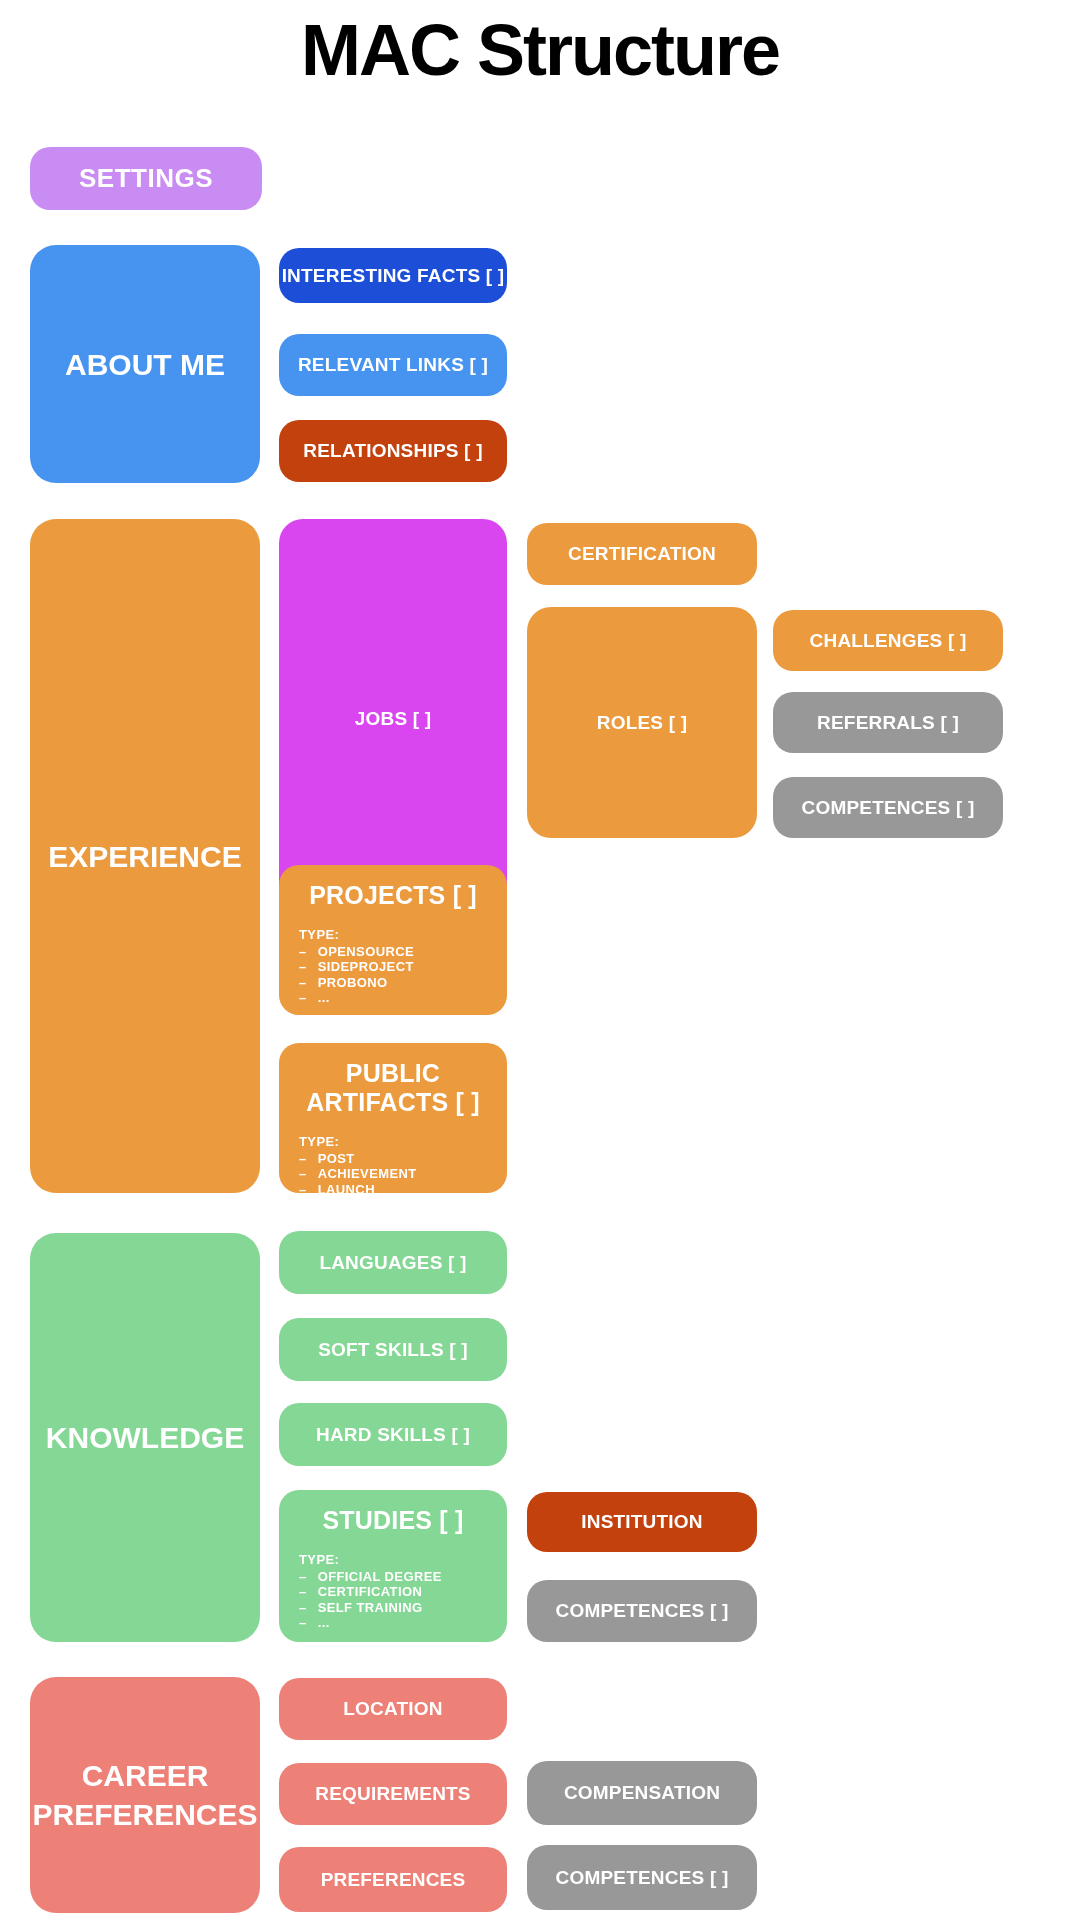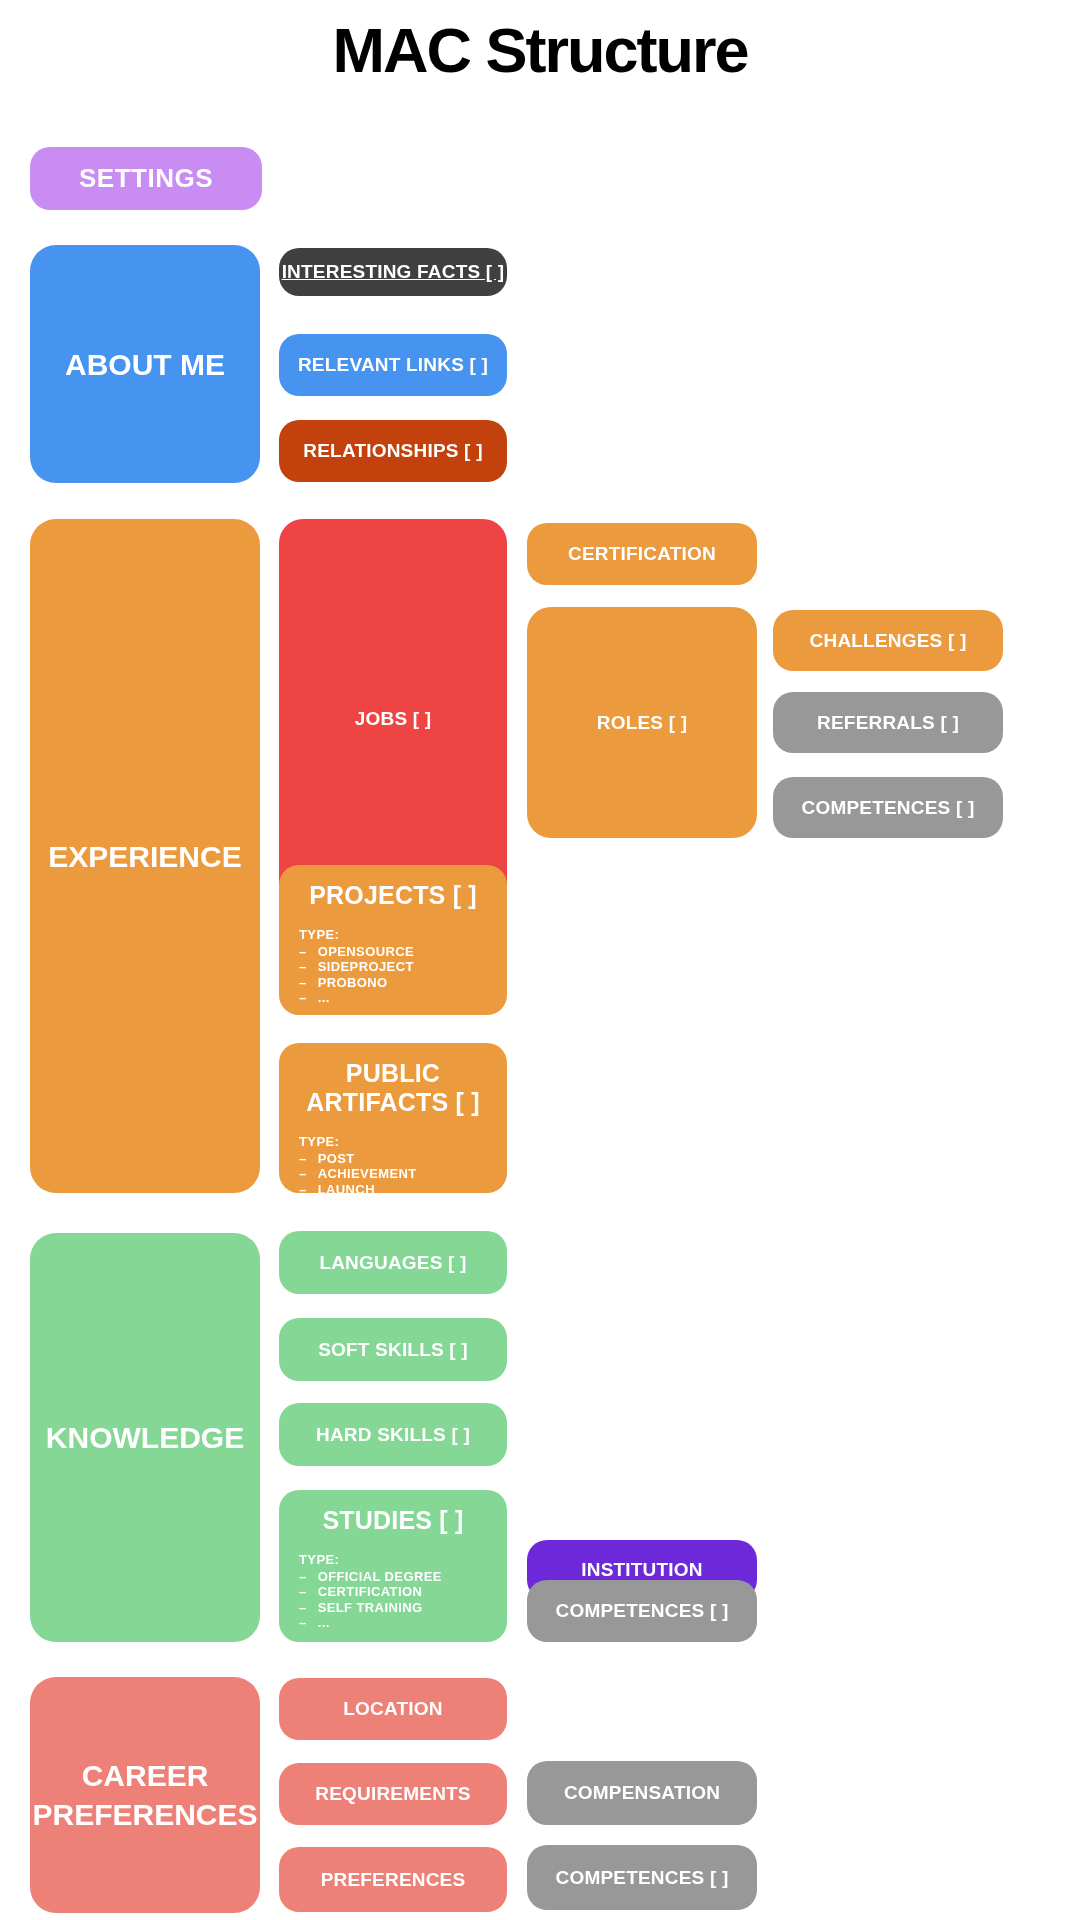--- a/index.html
+++ b/index.html
@@ -2,21 +2,21 @@
 <html><head>
 <meta charset="utf-8">
 <style>
   html,body{margin:0;padding:0;background:#ffffff;}
   .canvas{
     position:relative;width:1080px;height:1920px;background:#ffffff;
     font-family:"Liberation Sans",sans-serif;overflow:hidden;
   }
   .page-title{
     position:absolute;left:0;top:0;width:1080px;text-align:center;
-    margin:0;font-size:63px;line-height:100px;font-weight:700;
+    margin:0;font-size:72px;line-height:100px;font-weight:700;
     letter-spacing:-2px;color:#000;
   }
   .blk{
     position:absolute;color:#ffffff;font-weight:700;
     border-radius:20px;display:flex;align-items:center;justify-content:center;
     text-align:center;box-sizing:border-box;
   }
   .lg{border-radius:26px;font-size:30px;line-height:1.3;padding:0 18px;}
   .sm{font-size:19px;white-space:nowrap;letter-spacing:.2px;}
   .settings{font-size:26px;letter-spacing:.5px;}
@@ -30,26 +30,26 @@
 </head>
 <body>
 
 <div class="canvas">
 
   <h1 class="page-title">MAC Structure</h1>
 
   <div class="blk settings" style="left: 30px; top: 147px; width: 232px; height: 63px; background: rgb(201, 140, 242);">SETTINGS</div>
 
   <div class="blk lg" style="left: 30px; top: 245px; width: 230px; height: 238px; background: rgb(71, 147, 240);">ABOUT ME</div>
-  <div class="blk sm" style="left: 279px; top: 248px; width: 228px; height: 48px; background: #404040; text-decoration: underline;">INTERESTING FACTS [ ]</div>
+  <div class="blk sm" style="left: 279px; top: 248px; width: 228px; height: 55px; background: #1d4ed8;">INTERESTING FACTS [ ]</div>
   <div class="blk sm" style="left: 279px; top: 334px; width: 228px; height: 62px; background: rgb(71, 147, 240);">RELEVANT LINKS [ ]</div>
   <div class="blk sm" style="left: 279px; top: 420px; width: 228px; height: 62px; background: #c2410c;">RELATIONSHIPS [ ]</div>
 
   <div class="blk lg" style="left: 30px; top: 519px; width: 230px; height: 674px; background: rgb(236, 154, 62);">EXPERIENCE</div>
-  <div class="blk sm" style="left: 279px; top: 519px; width: 228px; height: 399px; border-radius: 24px; background: #ef4444;">JOBS [ ]</div>
+  <div class="blk sm" style="left: 279px; top: 519px; width: 228px; height: 399px; border-radius: 24px; background: #d946ef;">JOBS [ ]</div>
   <div class="blk sm" style="left: 527px; top: 523px; width: 230px; height: 62px; background: rgb(236, 154, 62);">CERTIFICATION</div>
   <div class="blk sm" style="left: 527px; top: 607px; width: 230px; height: 231px; border-radius: 24px; background: rgb(236, 154, 62);">ROLES [ ]</div>
   <div class="blk sm" style="left: 773px; top: 610px; width: 230px; height: 61px; background: rgb(236, 154, 62);">CHALLENGES [ ]</div>
   <div class="blk sm" style="left: 773px; top: 692px; width: 230px; height: 61px; background: rgb(152, 152, 152);">REFERRALS [ ]</div>
   <div class="blk sm" style="left: 773px; top: 777px; width: 230px; height: 61px; background: rgb(152, 152, 152);">COMPETENCES [ ]</div>
 
   <div class="blk list" style="left: 279px; top: 865px; width: 228px; height: 150px; background: rgb(236, 154, 62);">
     <span class="lt">PROJECTS [ ]</span>
     <div class="tl">
       <div class="th">TYPE:</div>
@@ -80,21 +80,21 @@
     <span class="lt">STUDIES [ ]</span>
     <div class="tl">
       <div class="th">TYPE:</div>
       <div class="ti">OFFICIAL DEGREE</div>
       <div class="ti">CERTIFICATION</div>
       <div class="ti">SELF TRAINING</div>
       <div class="ti">...</div>
     </div>
   </div>
 
-  <div class="blk sm" style="left: 527px; top: 1492px; width: 230px; height: 60px; background: #6d28d9; margin-top: 48px;">INSTITUTION</div>
+  <div class="blk sm" style="left: 527px; top: 1492px; width: 230px; height: 60px; background: #c2410c;">INSTITUTION</div>
   <div class="blk sm" style="left: 527px; top: 1580px; width: 230px; height: 62px; background: rgb(152, 152, 152);">COMPETENCES [ ]</div>
 
   <div class="blk lg" style="left: 30px; top: 1677px; width: 230px; height: 236px; background: rgb(238, 129, 119);">CAREER PREFERENCES</div>
   <div class="blk sm" style="left: 279px; top: 1678px; width: 228px; height: 62px; background: rgb(238, 129, 119);">LOCATION</div>
   <div class="blk sm" style="left: 279px; top: 1763px; width: 228px; height: 62px; background: rgb(238, 129, 119);">REQUIREMENTS</div>
   <div class="blk sm" style="left: 279px; top: 1847px; width: 228px; height: 65px; background: rgb(238, 129, 119);">PREFERENCES</div>
   <div class="blk sm" style="left: 527px; top: 1761px; width: 230px; height: 64px; background: rgb(152, 152, 152);">COMPENSATION</div>
   <div class="blk sm" style="left: 527px; top: 1845px; width: 230px; height: 65px; background: rgb(152, 152, 152);">COMPETENCES [ ]</div>
 
 </div>

